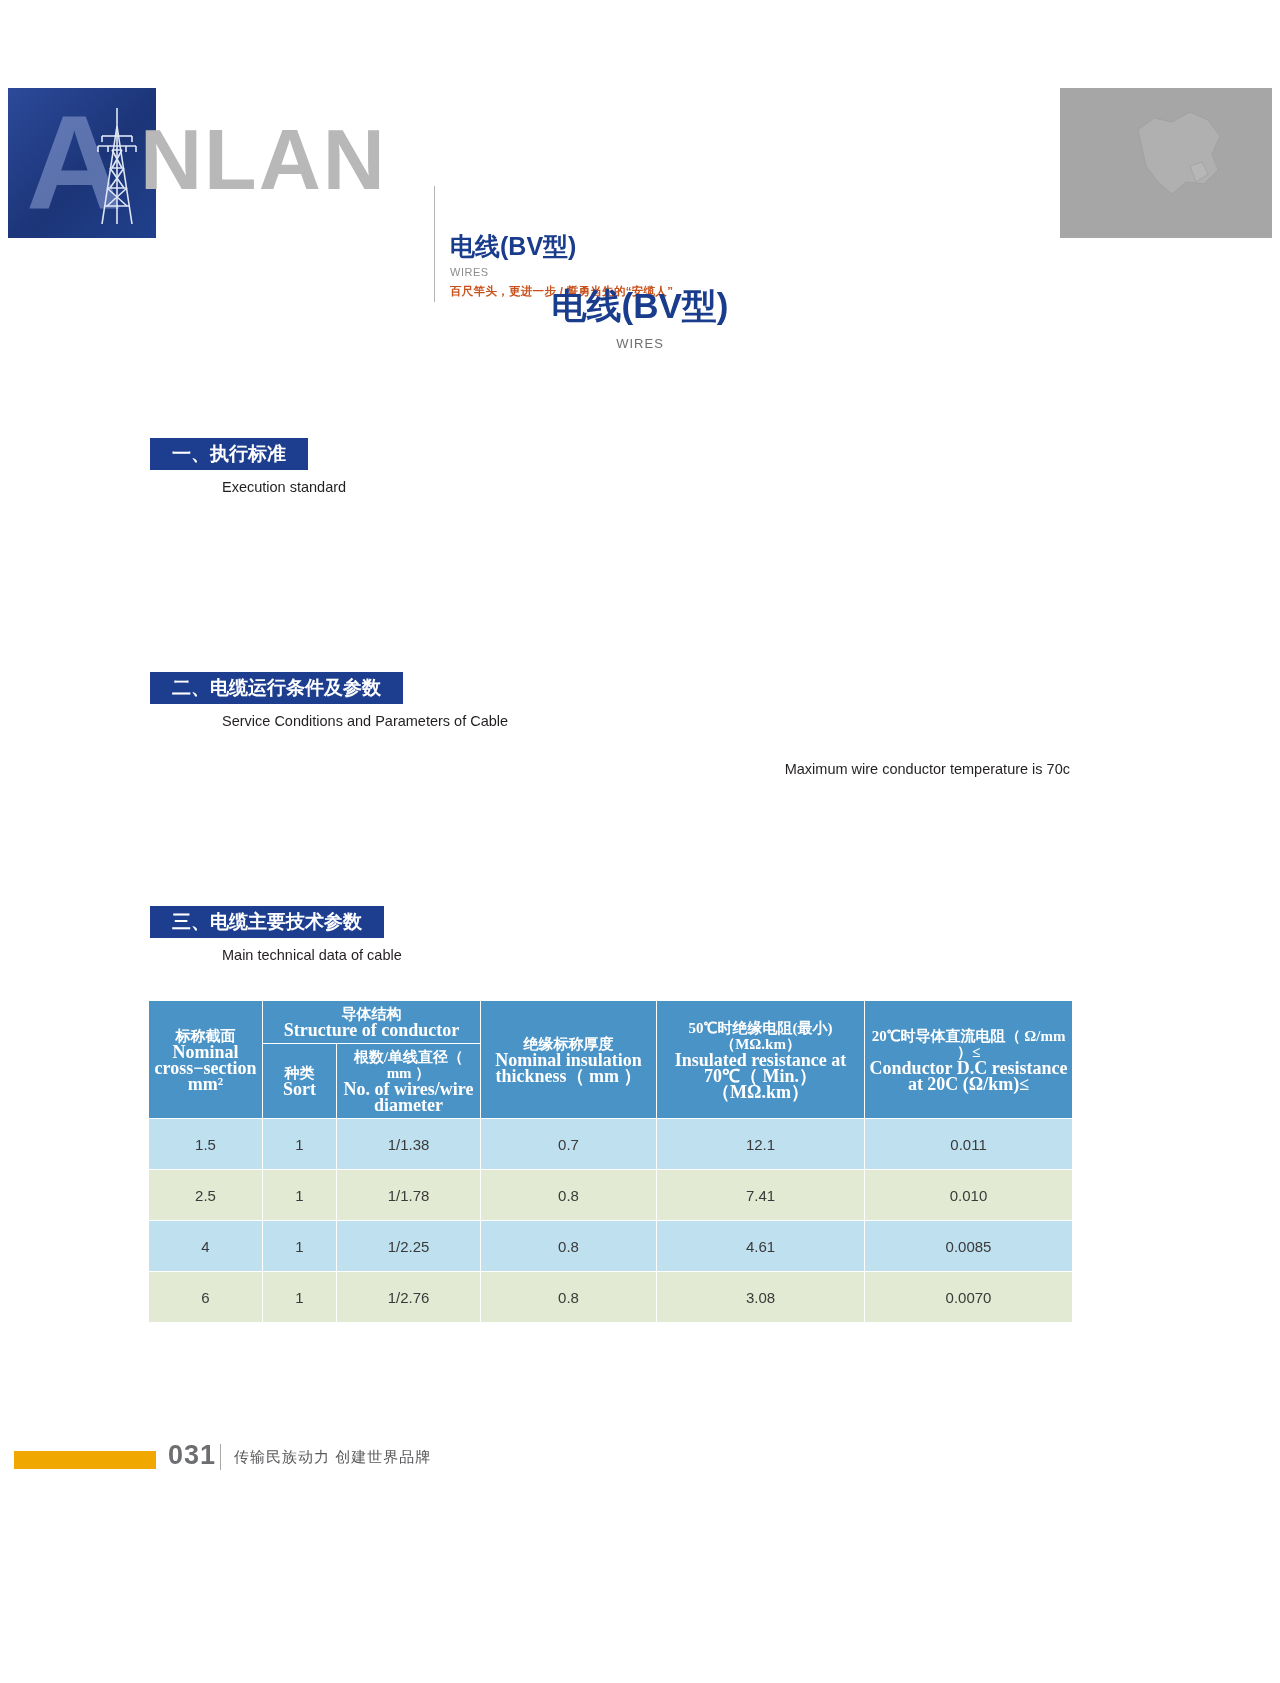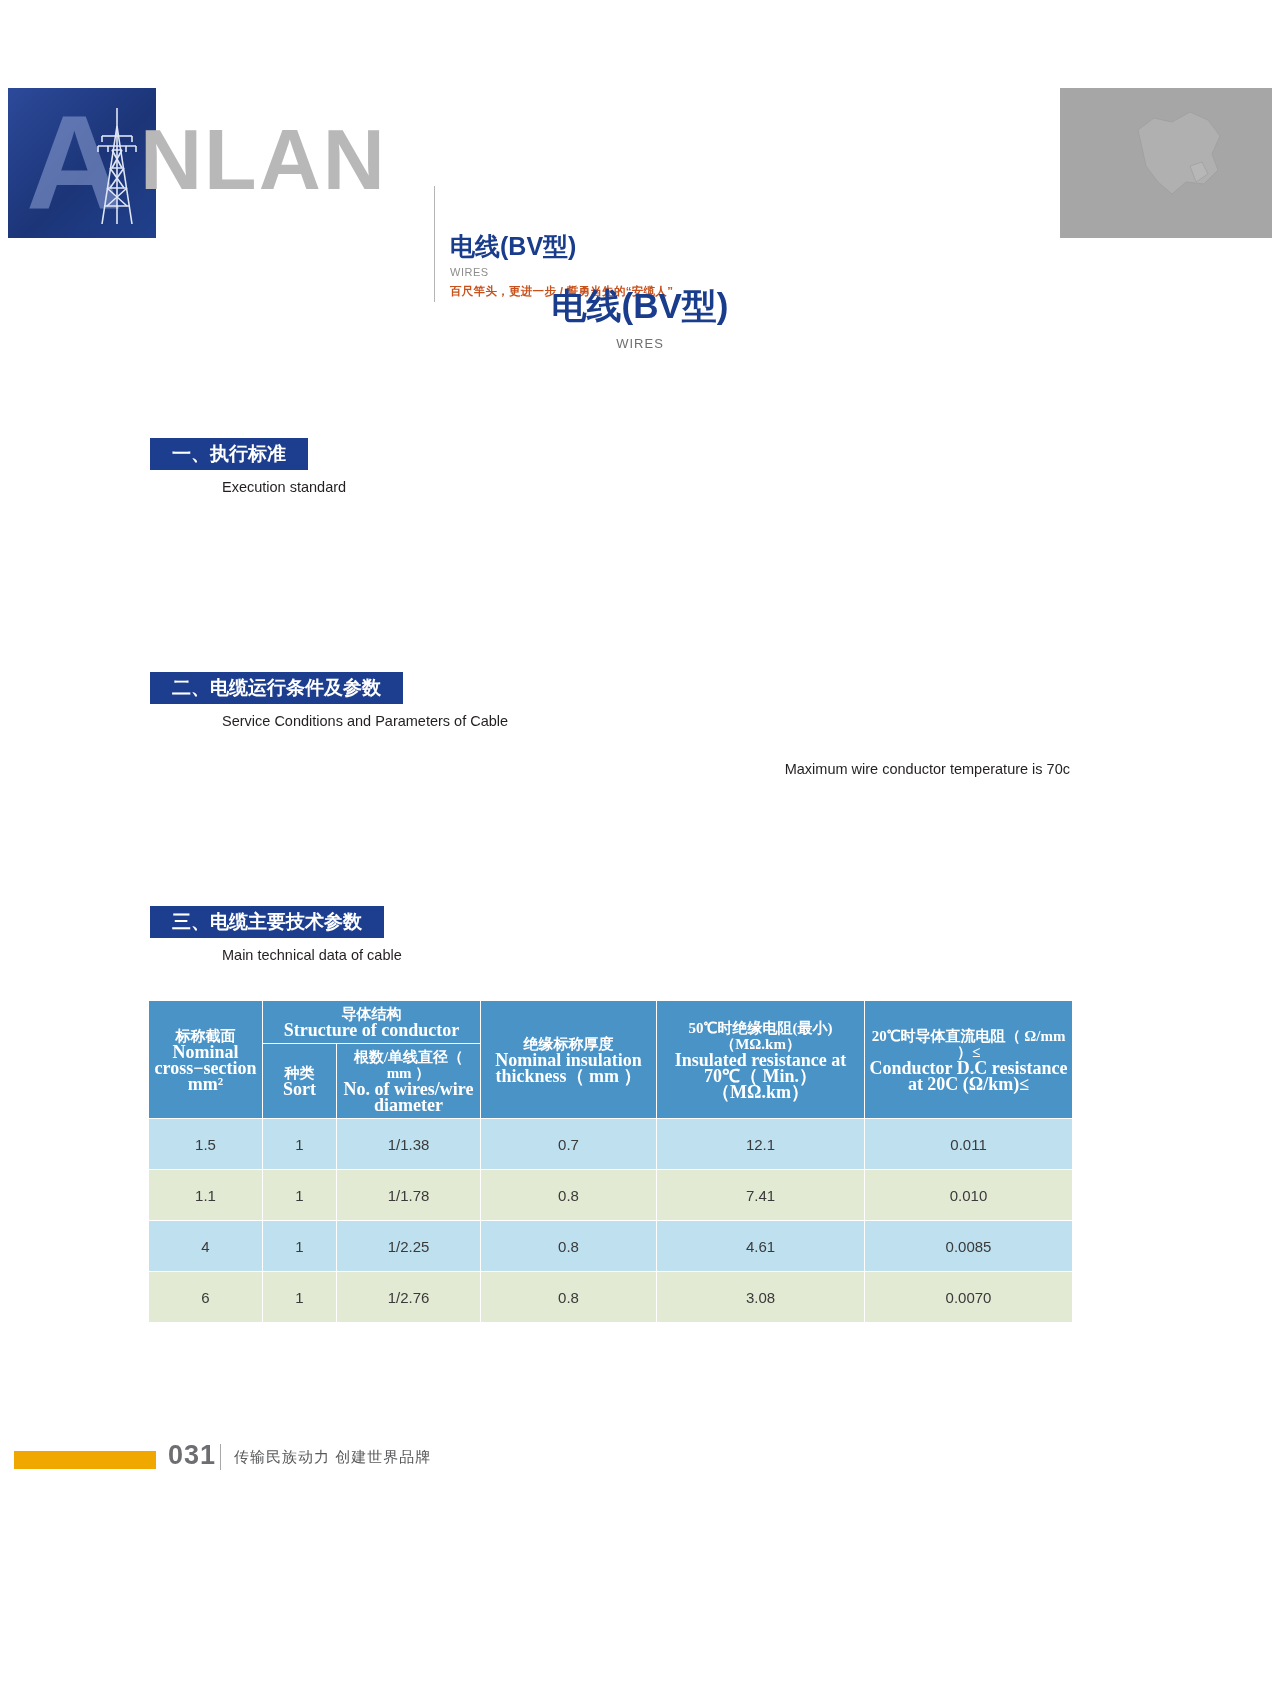--- a/index.html
+++ b/index.html
@@ -397,21 +397,21 @@
     <tbody>
       <tr class="odd">
         <td>1.5</td>
         <td>1</td>
         <td>1/1.38</td>
         <td>0.7</td>
         <td>12.1</td>
         <td>0.011</td>
       </tr>
       <tr class="even">
-        <td>1.1</td>
+        <td>2.5</td>
         <td>1</td>
         <td>1/1.78</td>
         <td>0.8</td>
         <td>7.41</td>
         <td>0.010</td>
       </tr>
       <tr class="odd">
         <td>4</td>
         <td>1</td>
         <td>1/2.25</td>

